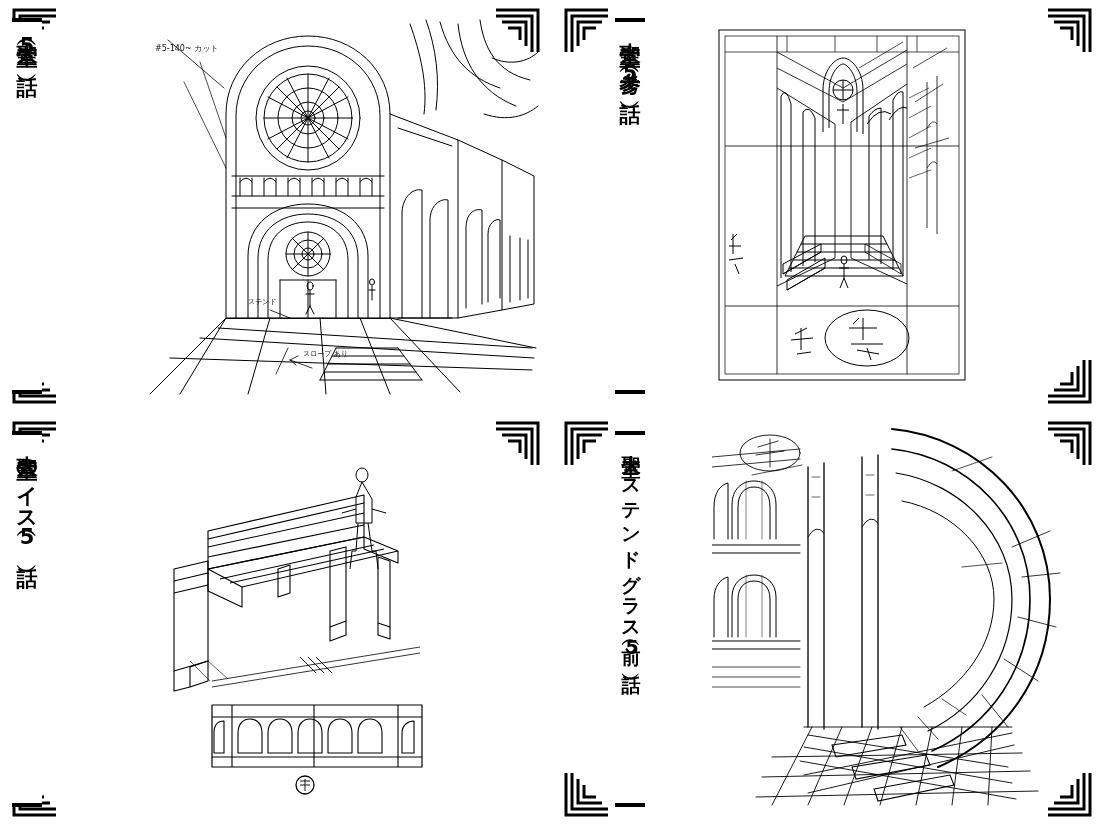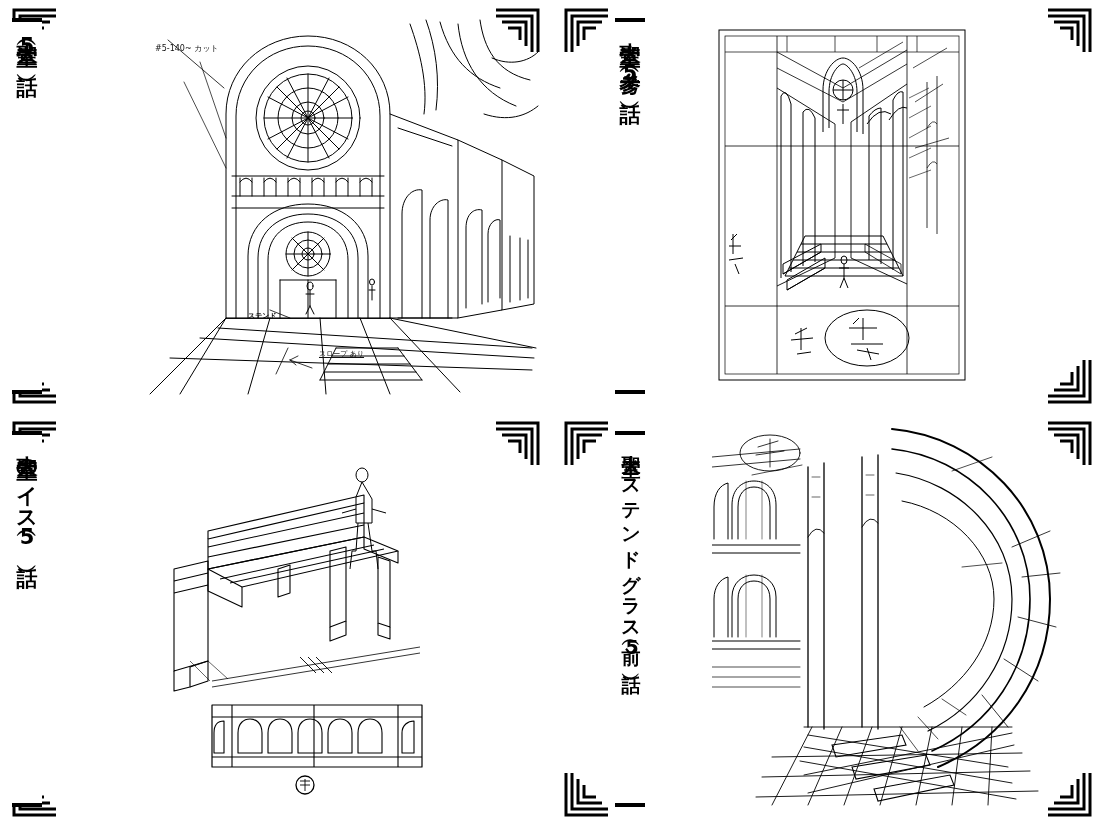--- a/index.html
+++ b/index.html
@@ -218,22 +218,22 @@
           <path d="M172 350 L150 342" stroke-width="0.8"></path>
           <path d="M150 342 L158 338 M150 342 L156 347" stroke-width="0.8"></path>
 
           <path d="M60 44 L86 120 M44 64 L86 150" stroke-width="0.7"></path>
         </g>
       </svg>
     </div>
 
     <div class="note" style="left:155px; top:44px;text-align:right;">#5-140~
 カット</div>
-    <div class="note sm" style="left:248px; top:312px;font-weight:bold;">ステンド</div>
-    <div class="note sm" style="left:319px; top:350px;text-decoration:underline;">スロープ
+    <div class="note sm" style="left:248px; top:298px;">ステンド</div>
+    <div class="note sm" style="left:303px; top:350px;">スロープ
 あり</div>
   </div>
 
   <div class="quad q-tr">
 
     <div class="corner c-tl">
       <svg width="46" height="46" viewBox="0 0 46 46">
         <g fill="none" stroke="#000" stroke-width="3">
           <path d="M2 44 L2 2 L44 2"></path>
           <path d="M8 44 L8 8 L44 8"></path>

